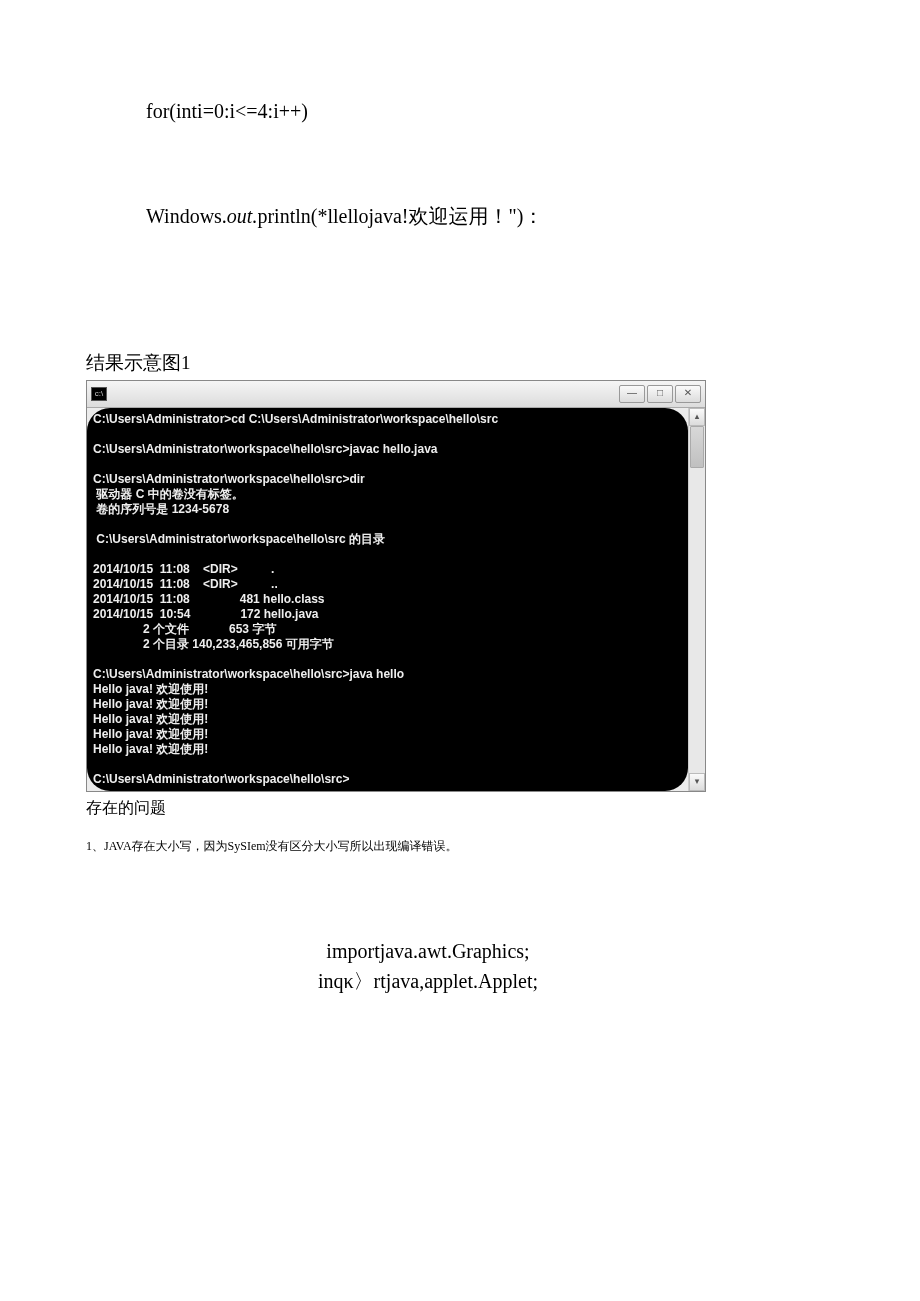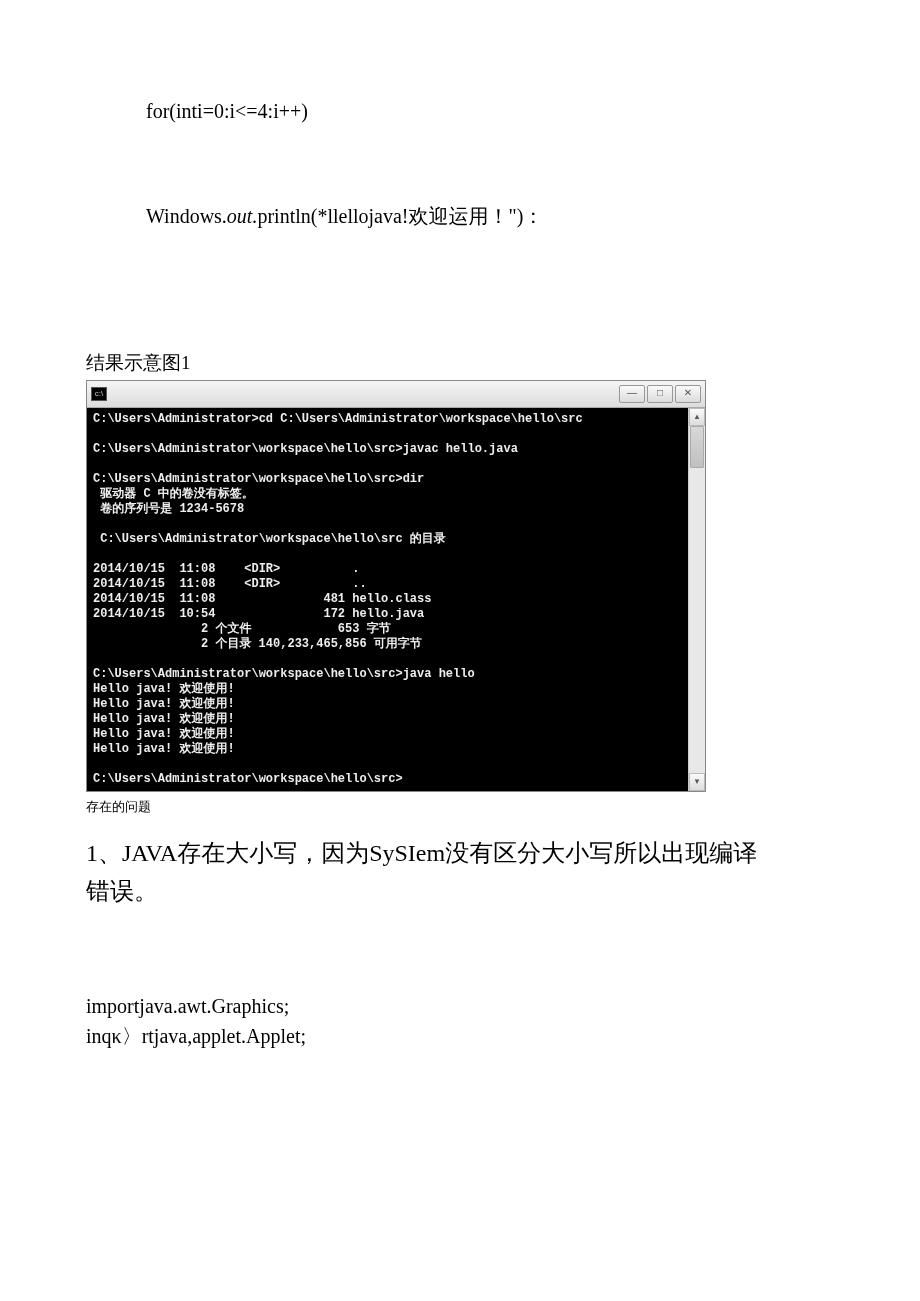--- a/index.html
+++ b/index.html
@@ -71,28 +71,29 @@
     text-align: center;
     line-height: 14px;
     color: #555;
   }
   .terminal-body {
     display: flex;
   }
   .terminal-content {
     background: #000;
     color: #eee;
-    font-family: Liberation Mono, monospace;
+    font-family: Liberation Sans, sans-serif;
     font-size: 12px;
     line-height: 15px;
     padding: 4px 6px;
     white-space: pre;
     flex: 1;
     font-weight: bold;
     overflow: hidden;
+    border-radius: 23px;
   }
   .scrollbar {
     width: 16px;
     background: #e8e8e8;
     display: flex;
     flex-direction: column;
     border-left: 1px solid #ccc;
   }
   .scroll-arrow {
     height: 16px;
@@ -113,35 +114,36 @@
     top: 0;
     left: 1px;
     right: 1px;
     height: 40px;
     background: linear-gradient(#d8d8d8, #c0c0c0);
     border: 1px solid #aaa;
     border-radius: 1px;
   }
   .section-title {
     font-family: "SimSun", "宋体", serif;
-    font-size: 13px;
+    font-size: 16px;
     margin-top: 6px;
     margin-bottom: 18px;
   }
   .para {
     font-family: "SimSun", "宋体", serif;
-    font-size: 24px;
+    font-size: 12px;
     margin-bottom: 24px;
     line-height: 1.6;
   }
   .import-block {
     font-family: "Times New Roman", serif;
     font-size: 20px;
     margin-top: 80px;
     line-height: 1.5;
+    text-align: center;
   }
 </style>
 </head>
 <body>
 
 <div class="page">
 
   <div class="code-line">for(inti=0:i&lt;=4:i++)</div>
 
   <div class="code-line">

